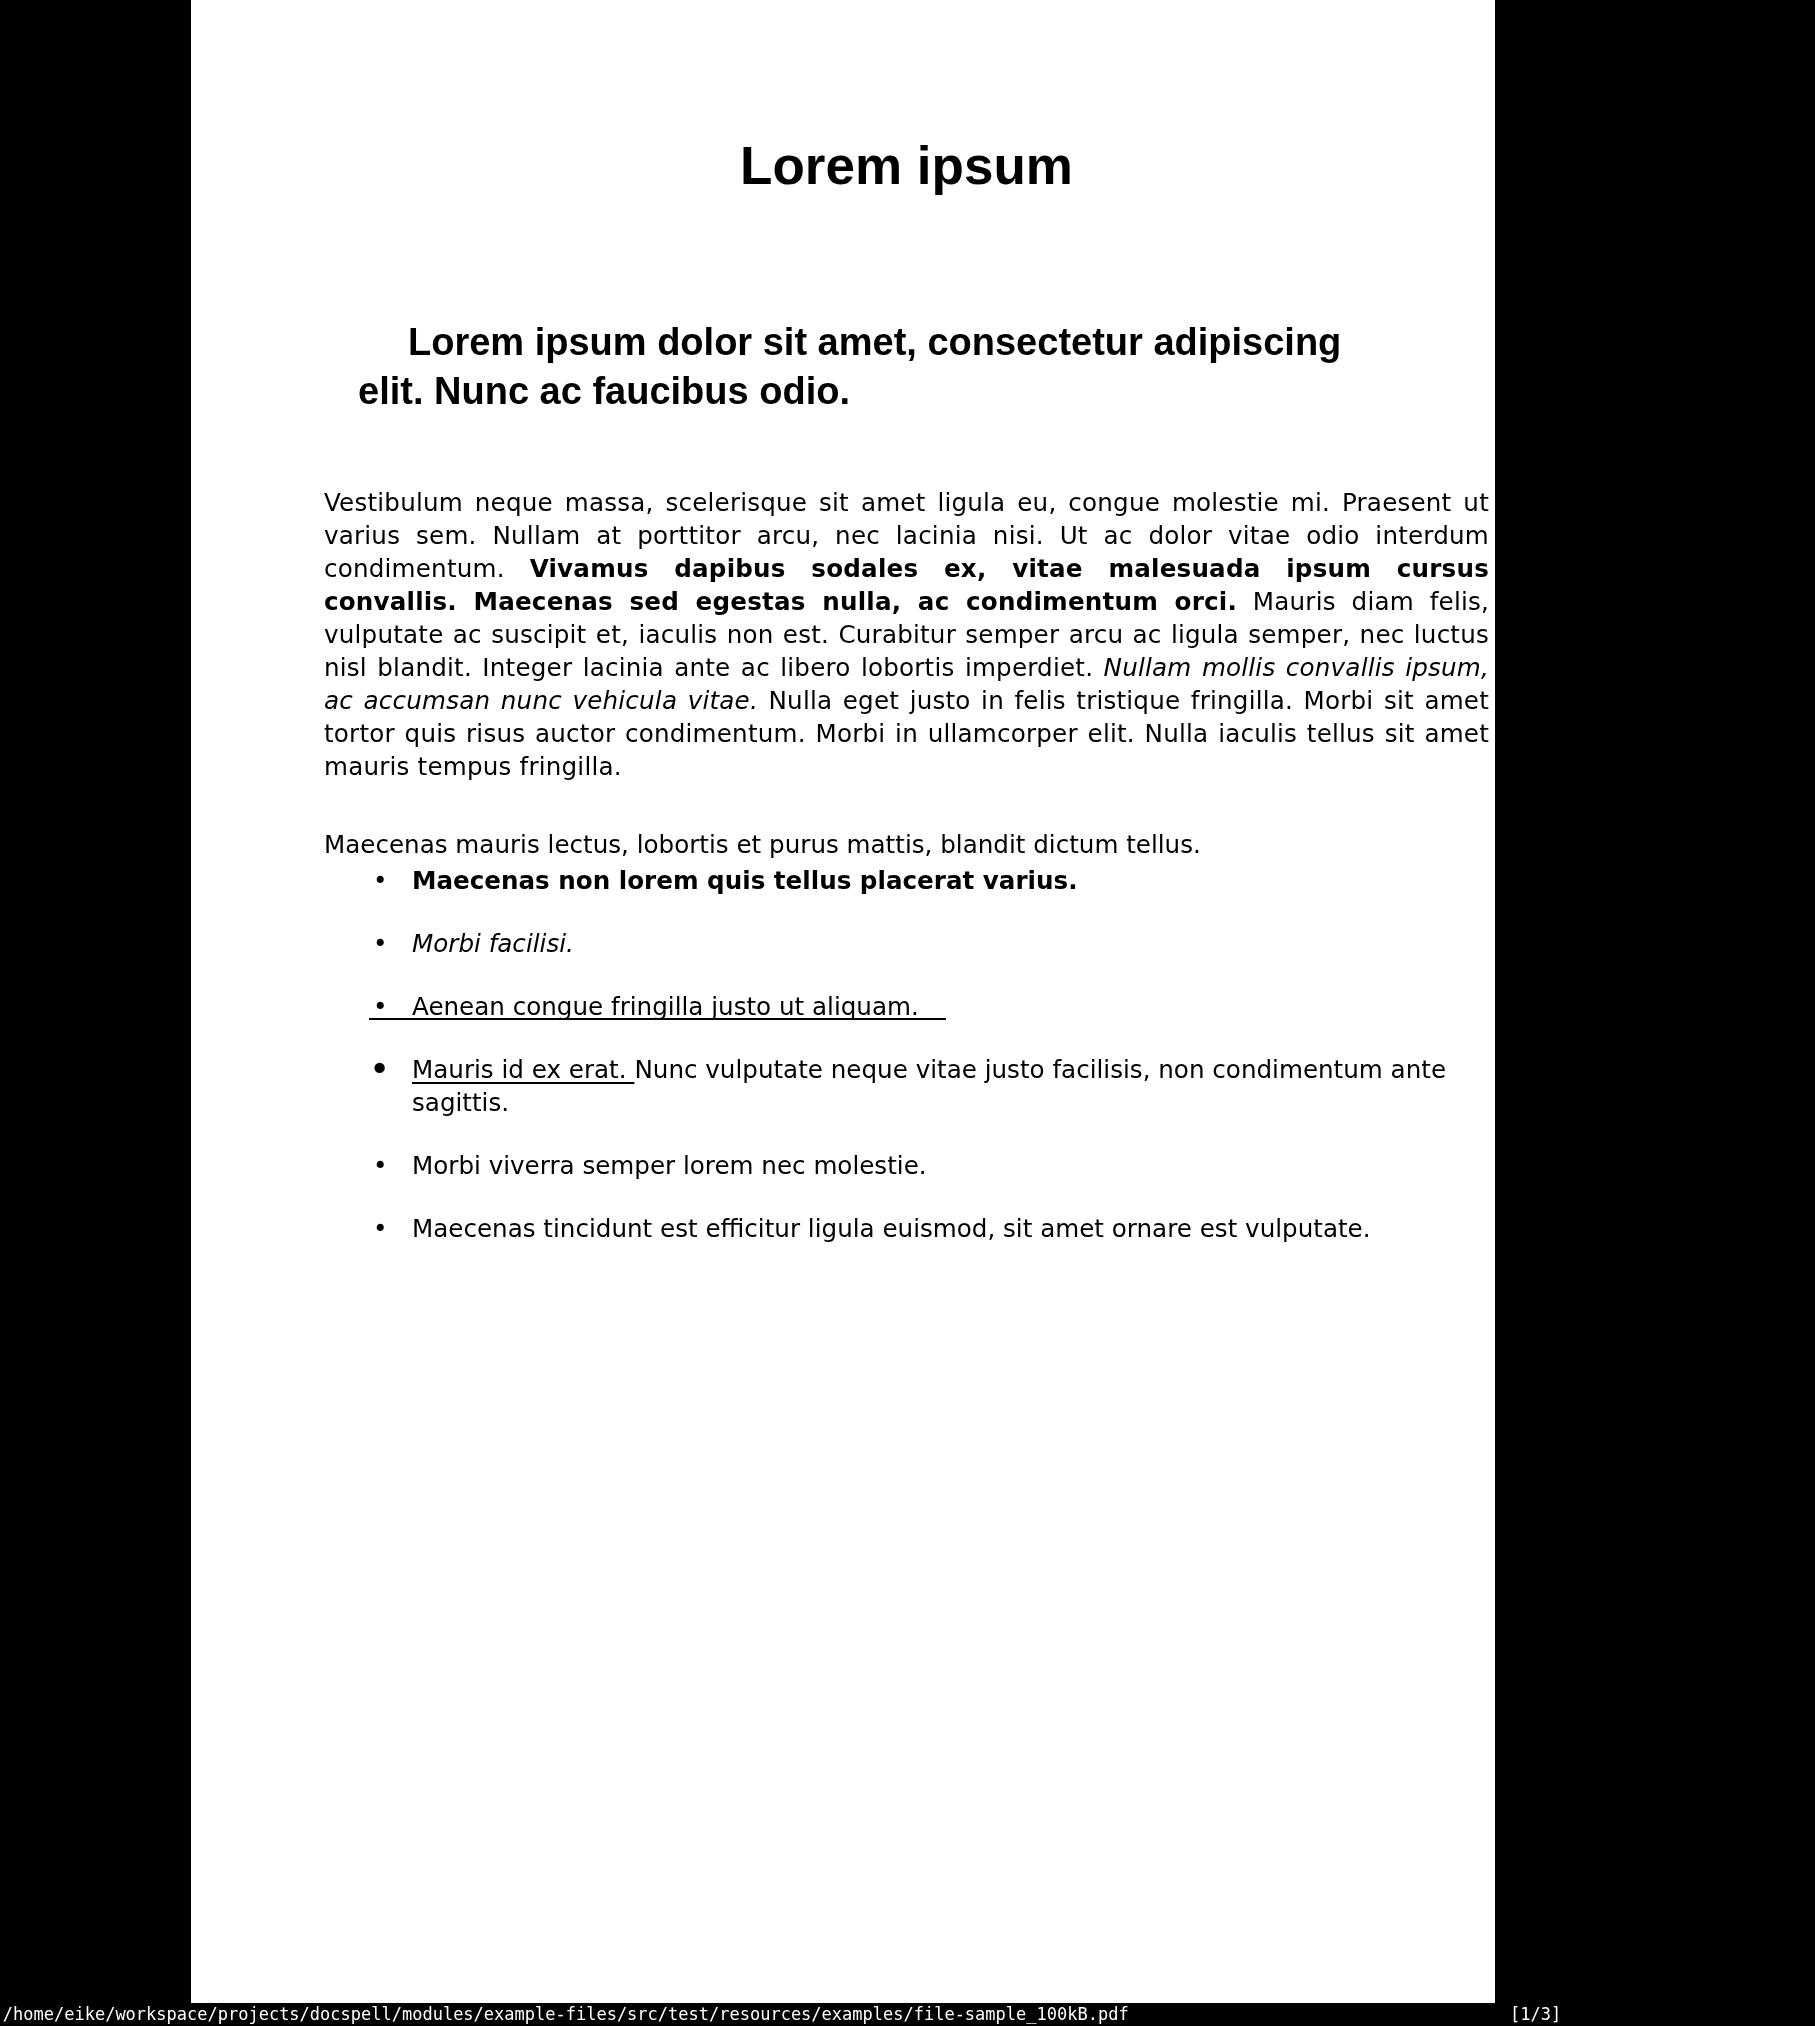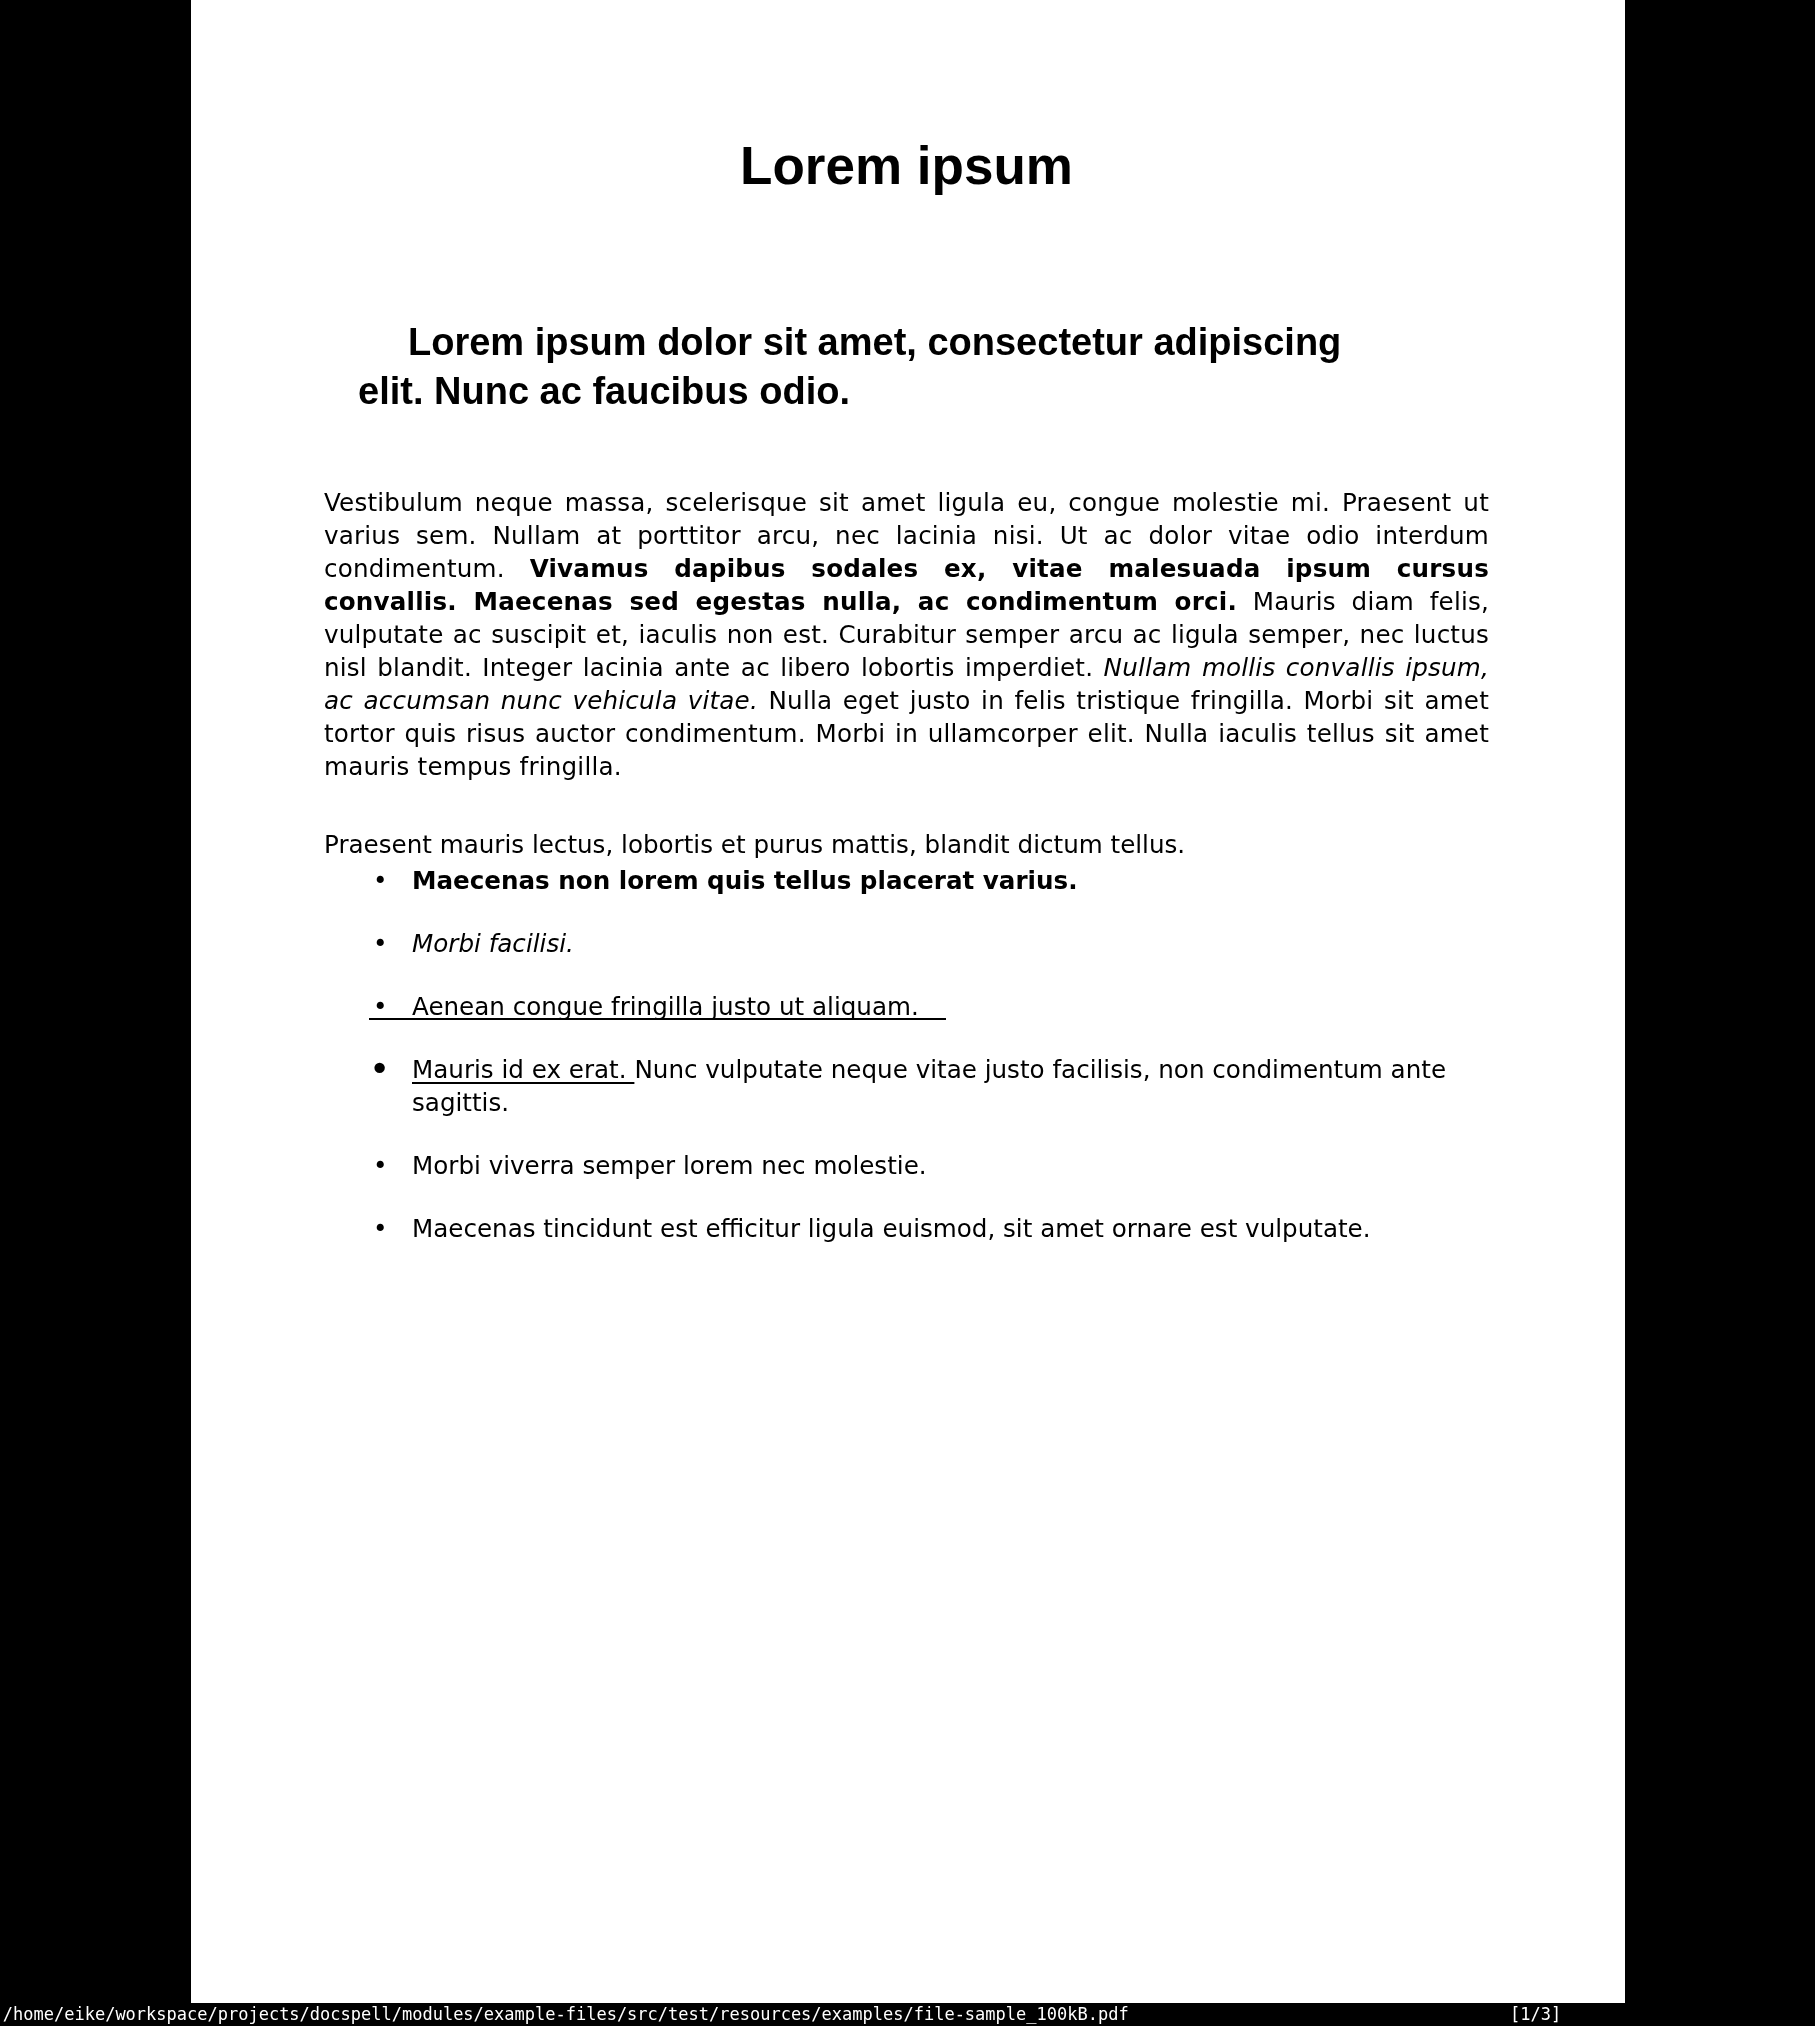--- a/index.html
+++ b/index.html
@@ -10,21 +10,21 @@
     font-family: "Liberation Sans", sans-serif;
   }
   .viewer {
     position: relative;
     width: 1815px; height: 2026px;
     background: #000000;
   }
   .page {
     position: absolute;
     left: 191px; top: 0;
-    width: 1434px; height: 2003px;
+    width: 1304px; height: 2003px;
     background: #ffffff;
     color: #000000;
   }
   .doc-title {
     position: absolute;
     left: 133px; top: 100px;
     width: 1165px;
     text-align: center;
     font-size: 53px;
     font-weight: bold;
@@ -126,21 +126,21 @@
 <div class="viewer">
 
   <div class="page">
 
     <h1 class="doc-title">Lorem ipsum</h1>
 
     <h2 class="doc-heading"><span class="line1">Lorem ipsum dolor sit amet, consectetur adipiscing</span><br><span class="line2">elit. Nunc ac faucibus odio.</span></h2>
 
     <p class="para1"><span class="seg seg-normal">Vestibulum neque massa, scelerisque sit amet ligula eu, congue molestie mi. Praesent ut varius sem. Nullam at porttitor arcu, nec lacinia nisi. Ut ac dolor vitae odio interdum condimentum. </span><span class="seg seg-bold">Vivamus dapibus sodales ex, vitae malesuada ipsum cursus convallis. Maecenas sed egestas nulla, ac condimentum orci.</span><span class="seg seg-normal"> Mauris diam felis, vulputate ac suscipit et, iaculis non est. Curabitur semper arcu ac ligula semper, nec luctus nisl blandit. Integer lacinia ante ac libero lobortis imperdiet. </span><span class="seg seg-italic">Nullam mollis convallis ipsum, ac accumsan nunc vehicula vitae.</span><span class="seg seg-normal"> Nulla eget justo in felis tristique fringilla. Morbi sit amet tortor quis risus auctor condimentum. Morbi in ullamcorper elit. Nulla iaculis tellus sit amet mauris tempus fringilla.</span></p>
 
-    <p class="para2">Praesent mauris lectus, lobortis et purus mattis, blandit dictum tellus.</p>
+    <p class="para2">Maecenas mauris lectus, lobortis et purus mattis, blandit dictum tellus.</p>
 
     <ul class="doc-list">
       <li>
         <span class="bullet">•</span>
         <span class="li-text"><span class="seg seg-bold">Maecenas non lorem quis tellus placerat varius.</span></span>
       </li>
       <li>
         <span class="bullet">•</span>
         <span class="li-text"><span class="seg seg-italic">Morbi facilisi.</span></span>
       </li>

